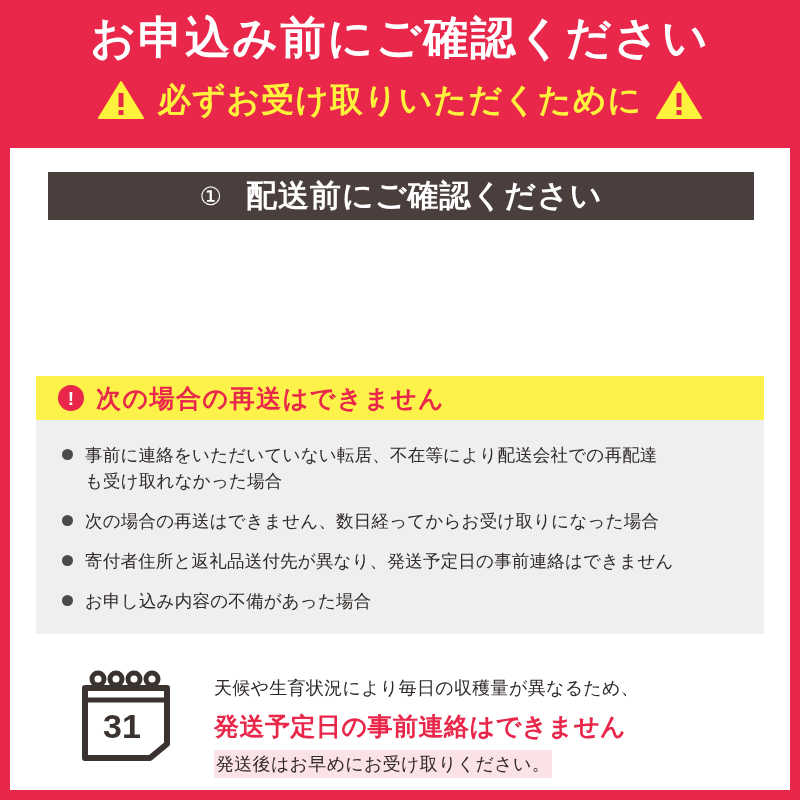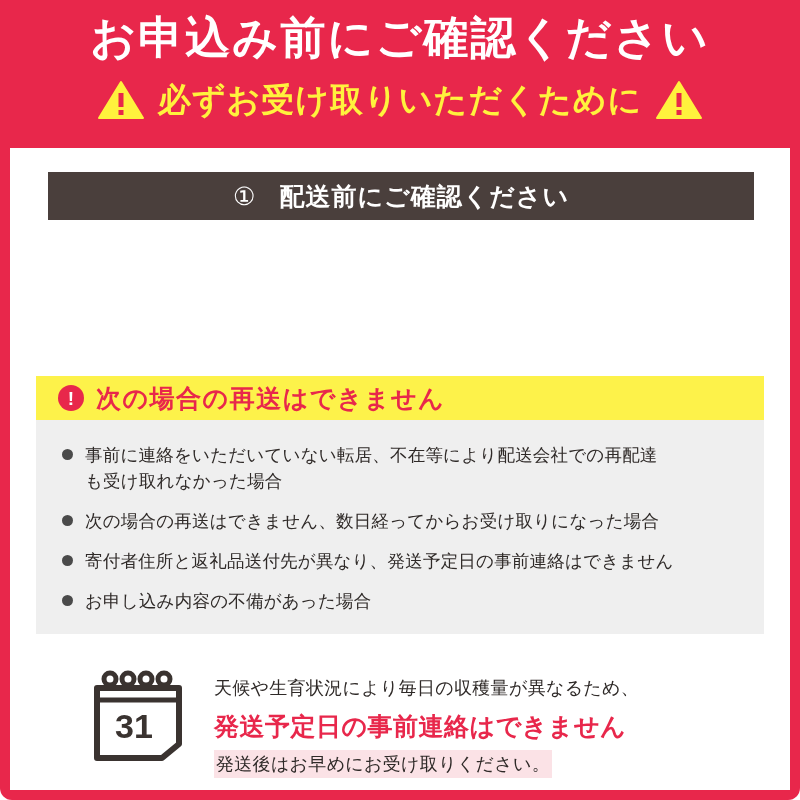--- a/index.html
+++ b/index.html
@@ -12,21 +12,20 @@
     font-family: "Liberation Sans", sans-serif;
     background: #ffffff;
     overflow: hidden;
   }
   .page {
     position: relative;
     width: 800px;
     height: 800px;
     background: #e8274b;
     box-sizing: border-box;
-    border-radius: 12px;
   }
 
   
   .header {
     position: absolute;
     left: 0;
     top: 0;
     width: 800px;
     height: 148px;
     background: #e8274b;
@@ -91,21 +90,21 @@
     justify-content: center;
     gap: 24px;
   }
   .sec-num {
     color: #ffffff;
     font-size: 25px;
     line-height: 25px;
   }
   .sec-bar-title {
     color: #ffffff;
-    font-size: 25px;
+    font-size: 31px;
     font-weight: bold;
     letter-spacing: 1px;
   }
 
   
   .house-icon {
     position: absolute;
     left: 72px;
     top: 246px;
     width: 102px;
@@ -204,21 +203,21 @@
   .li-text {
     color: #2f2a28;
     font-size: 17.5px;
     line-height: 26px;
     letter-spacing: 0.2px;
   }
 
   
   .cal-icon {
     position: absolute;
-    left: 80px;
+    left: 68px;
     top: 522px;
     width: 96px;
     height: 92px;
   }
   .cal-text-1 {
     position: absolute;
     left: 204px;
     top: 528px;
     color: #2f2a28;
     font-size: 18px;

